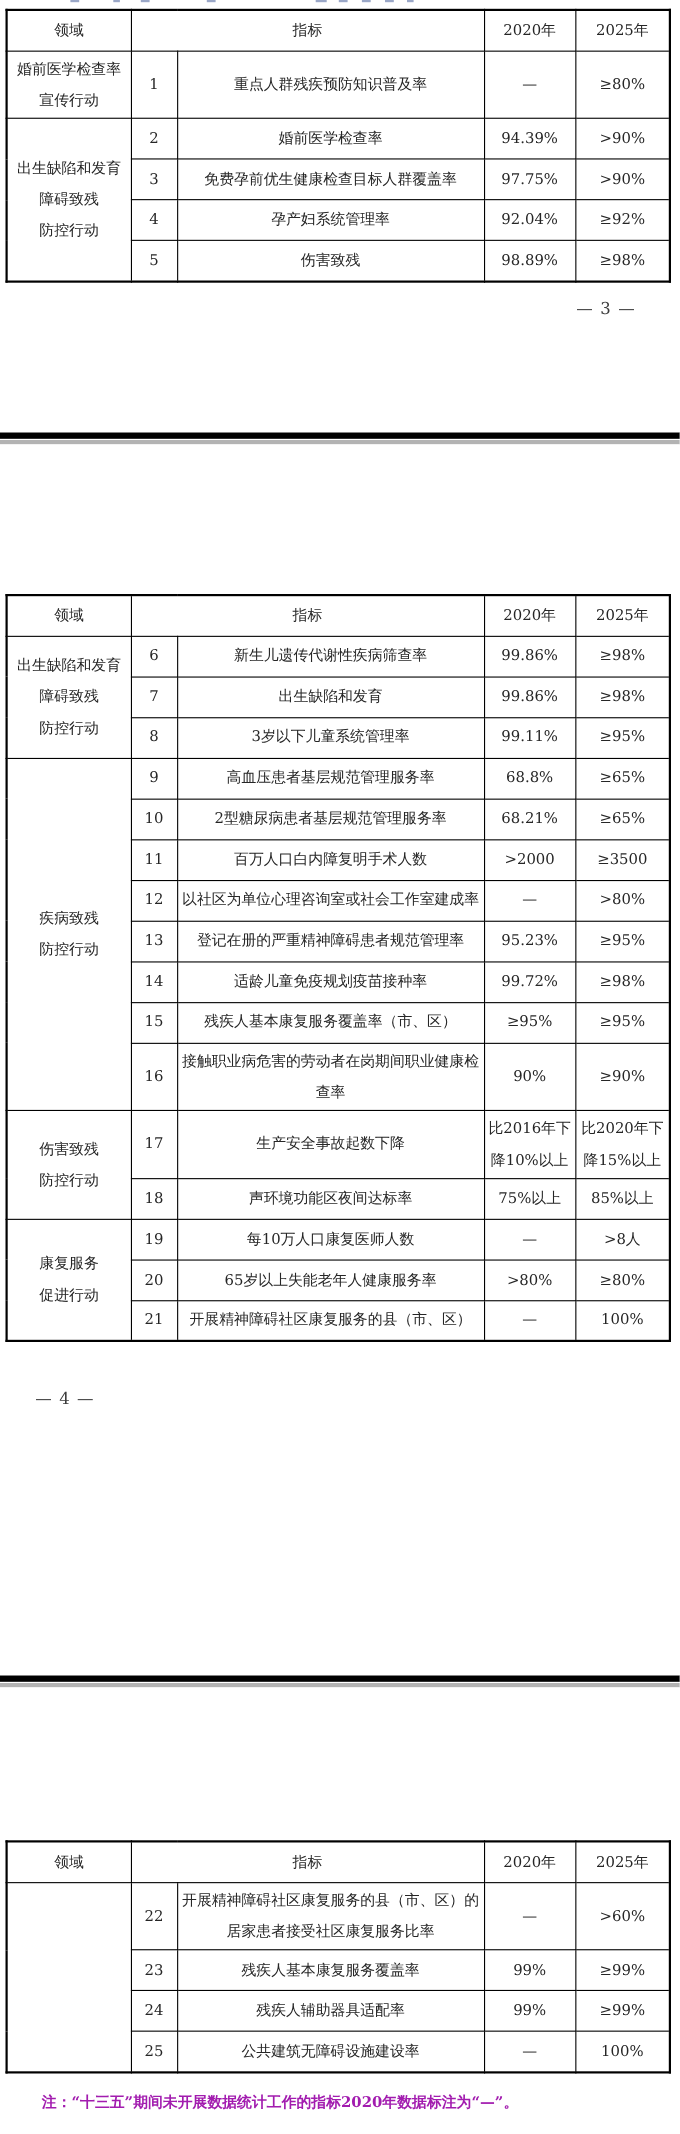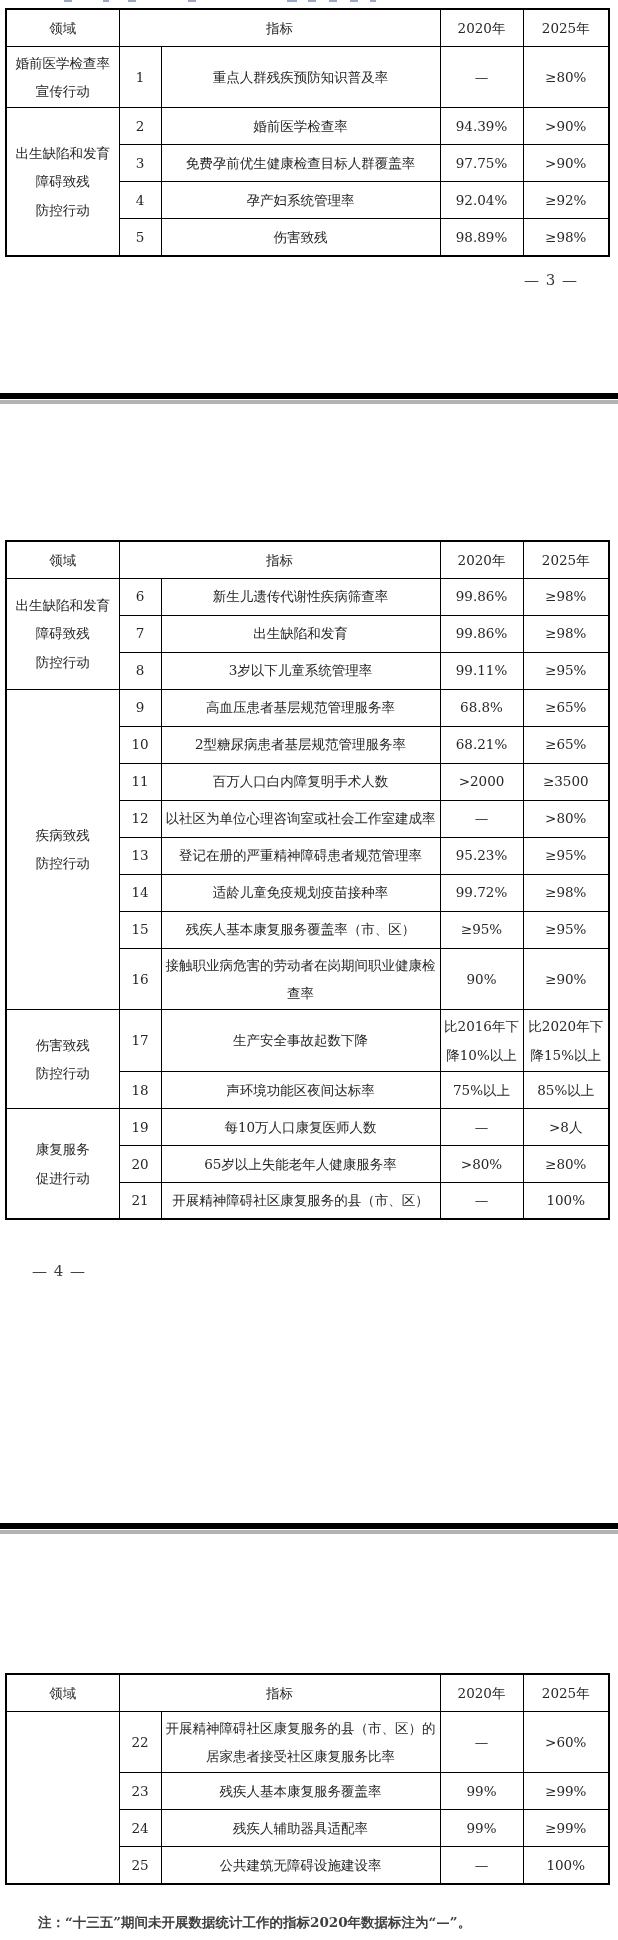--- a/index.html
+++ b/index.html
@@ -40,22 +40,22 @@
 
   .t1{margin-top:8px;}
   .t2{margin-top:136px;}
   .t3{margin-top:139px;}
 
   .pagenum{font-size:15px;color:#3c3c3c;letter-spacing:1px;}
   .pagenum-right{text-align:right;padding-right:40px;margin-top:14px;}
   .pagenum-left{text-align:left;padding-left:32px;margin-top:42px;}
 
   .doc-note{
-    margin-top:27px;padding-left:38px;padding-right:8px;
-    font-size:13.5px;font-weight:bold;color:#404040;line-height:1.6;
+    margin-top:16px;padding-left:38px;padding-right:8px;
+    font-size:13.5px;font-weight:bold;color:#a21caf;line-height:1.6;
   }
 </style>
 </head>
 <body>
 
 <div class="page page-1">
   <div class="remnant">
     <span style="left:64px;width:8px;"></span>
     <span style="left:103px;width:6px;"></span>
     <span style="left:128px;width:8px;"></span>

